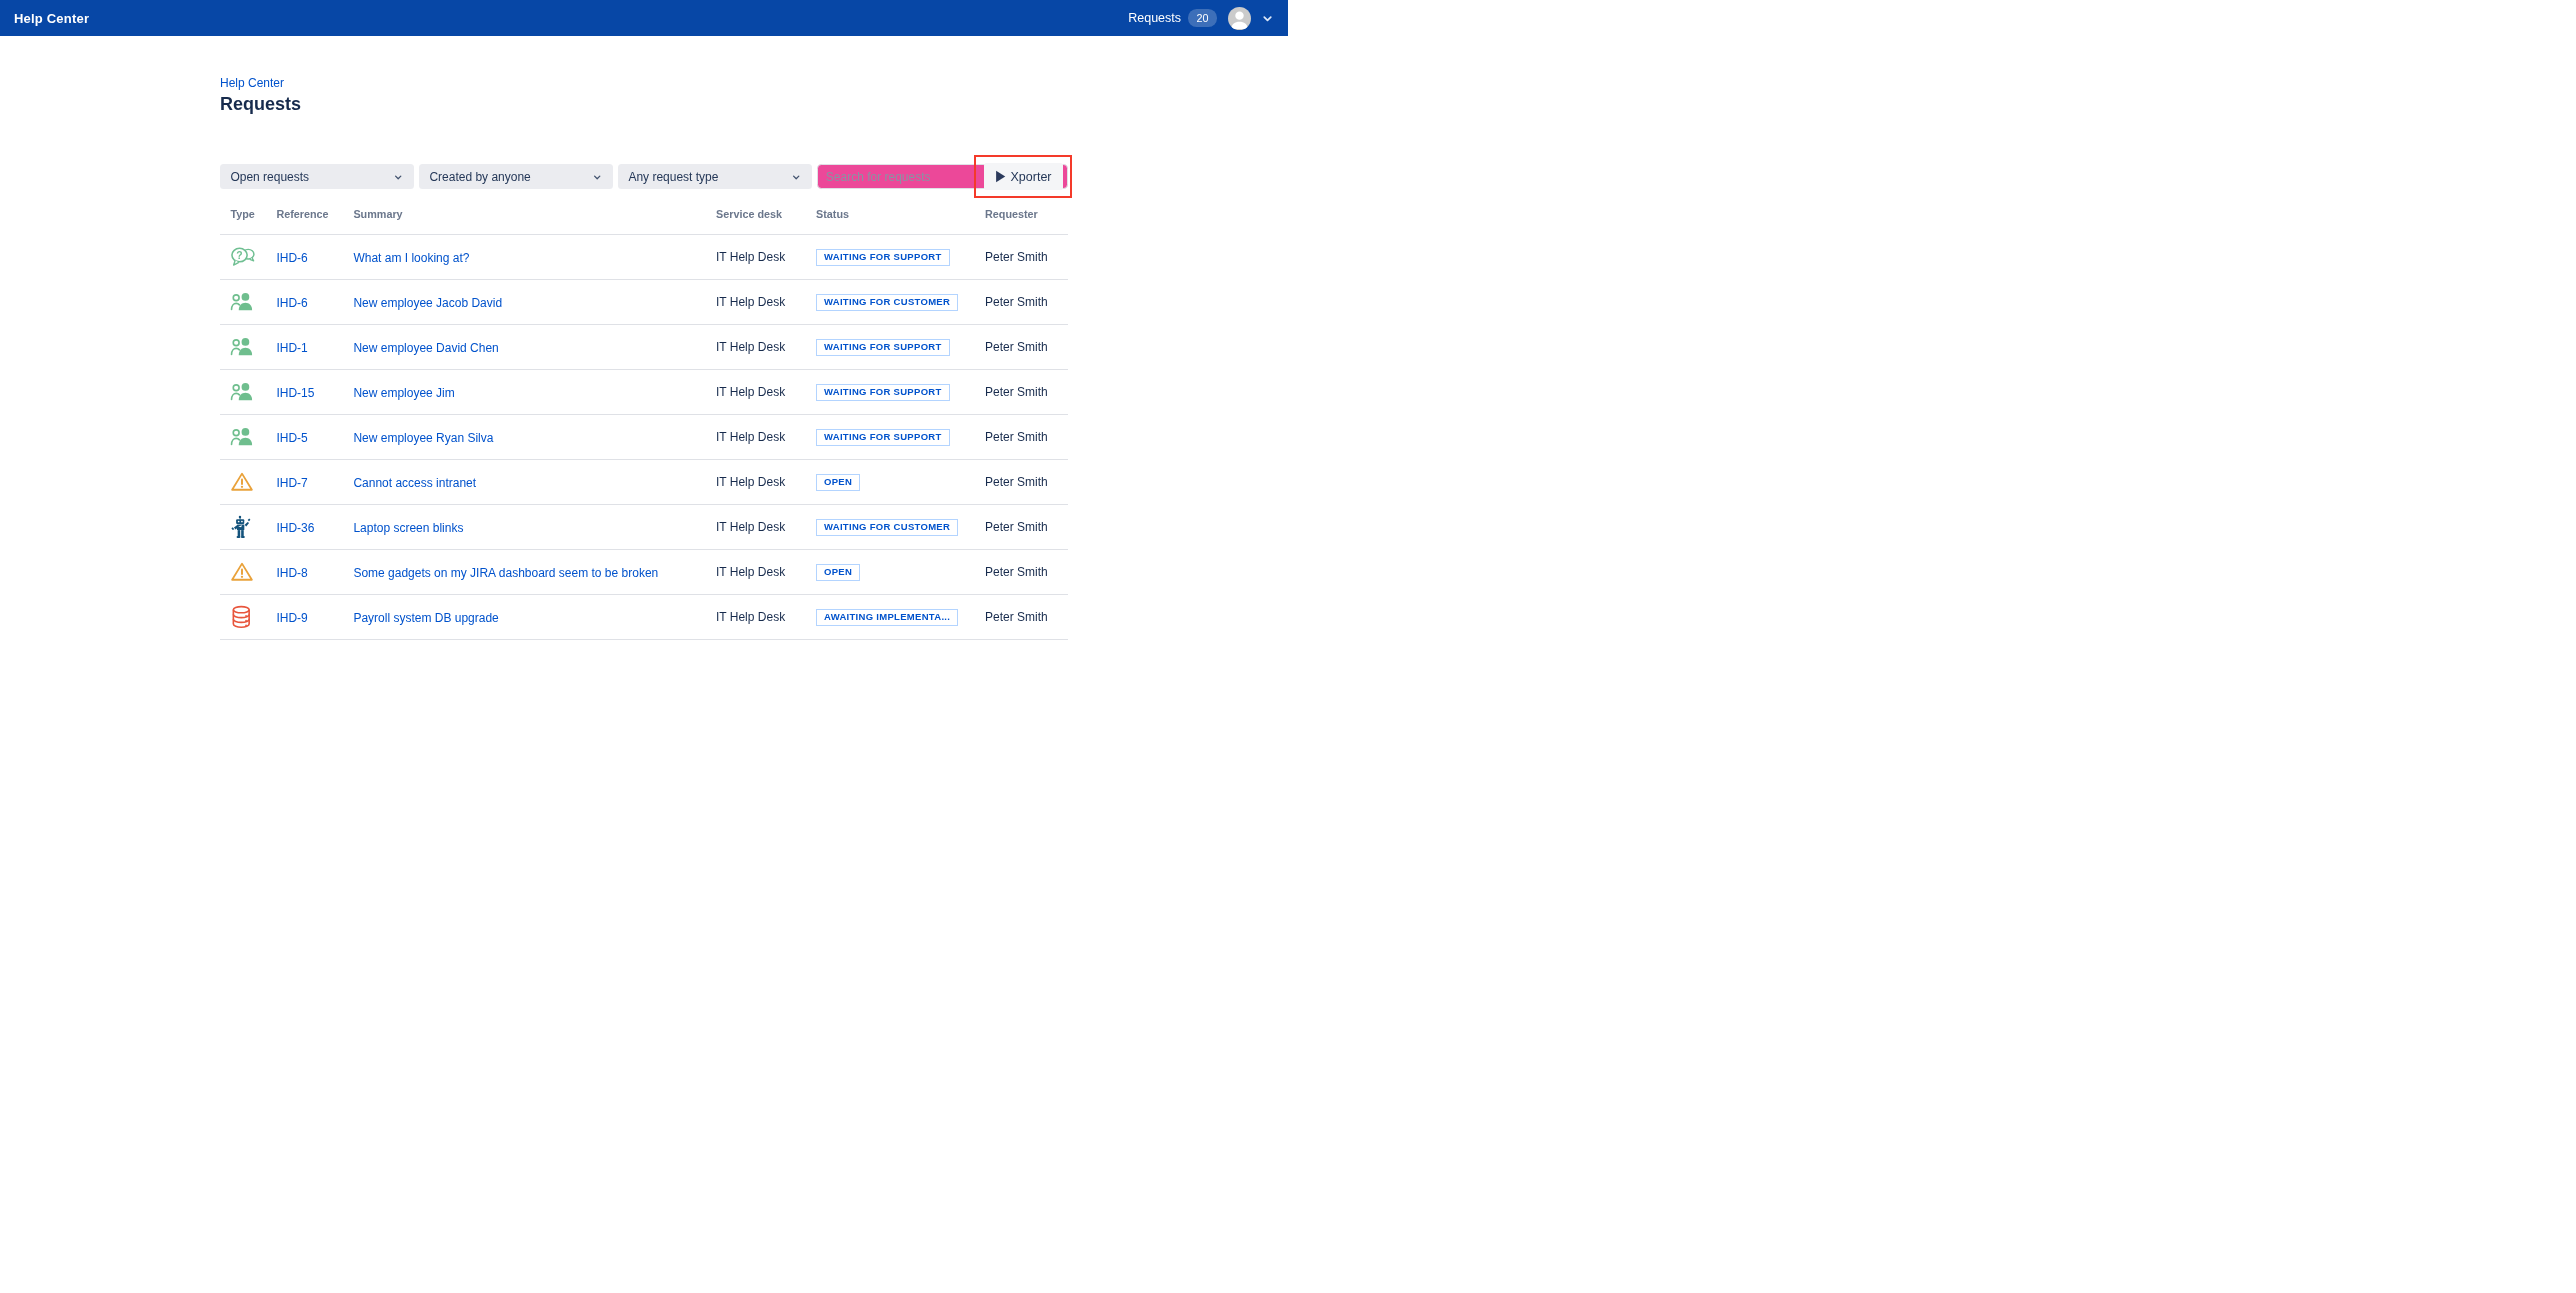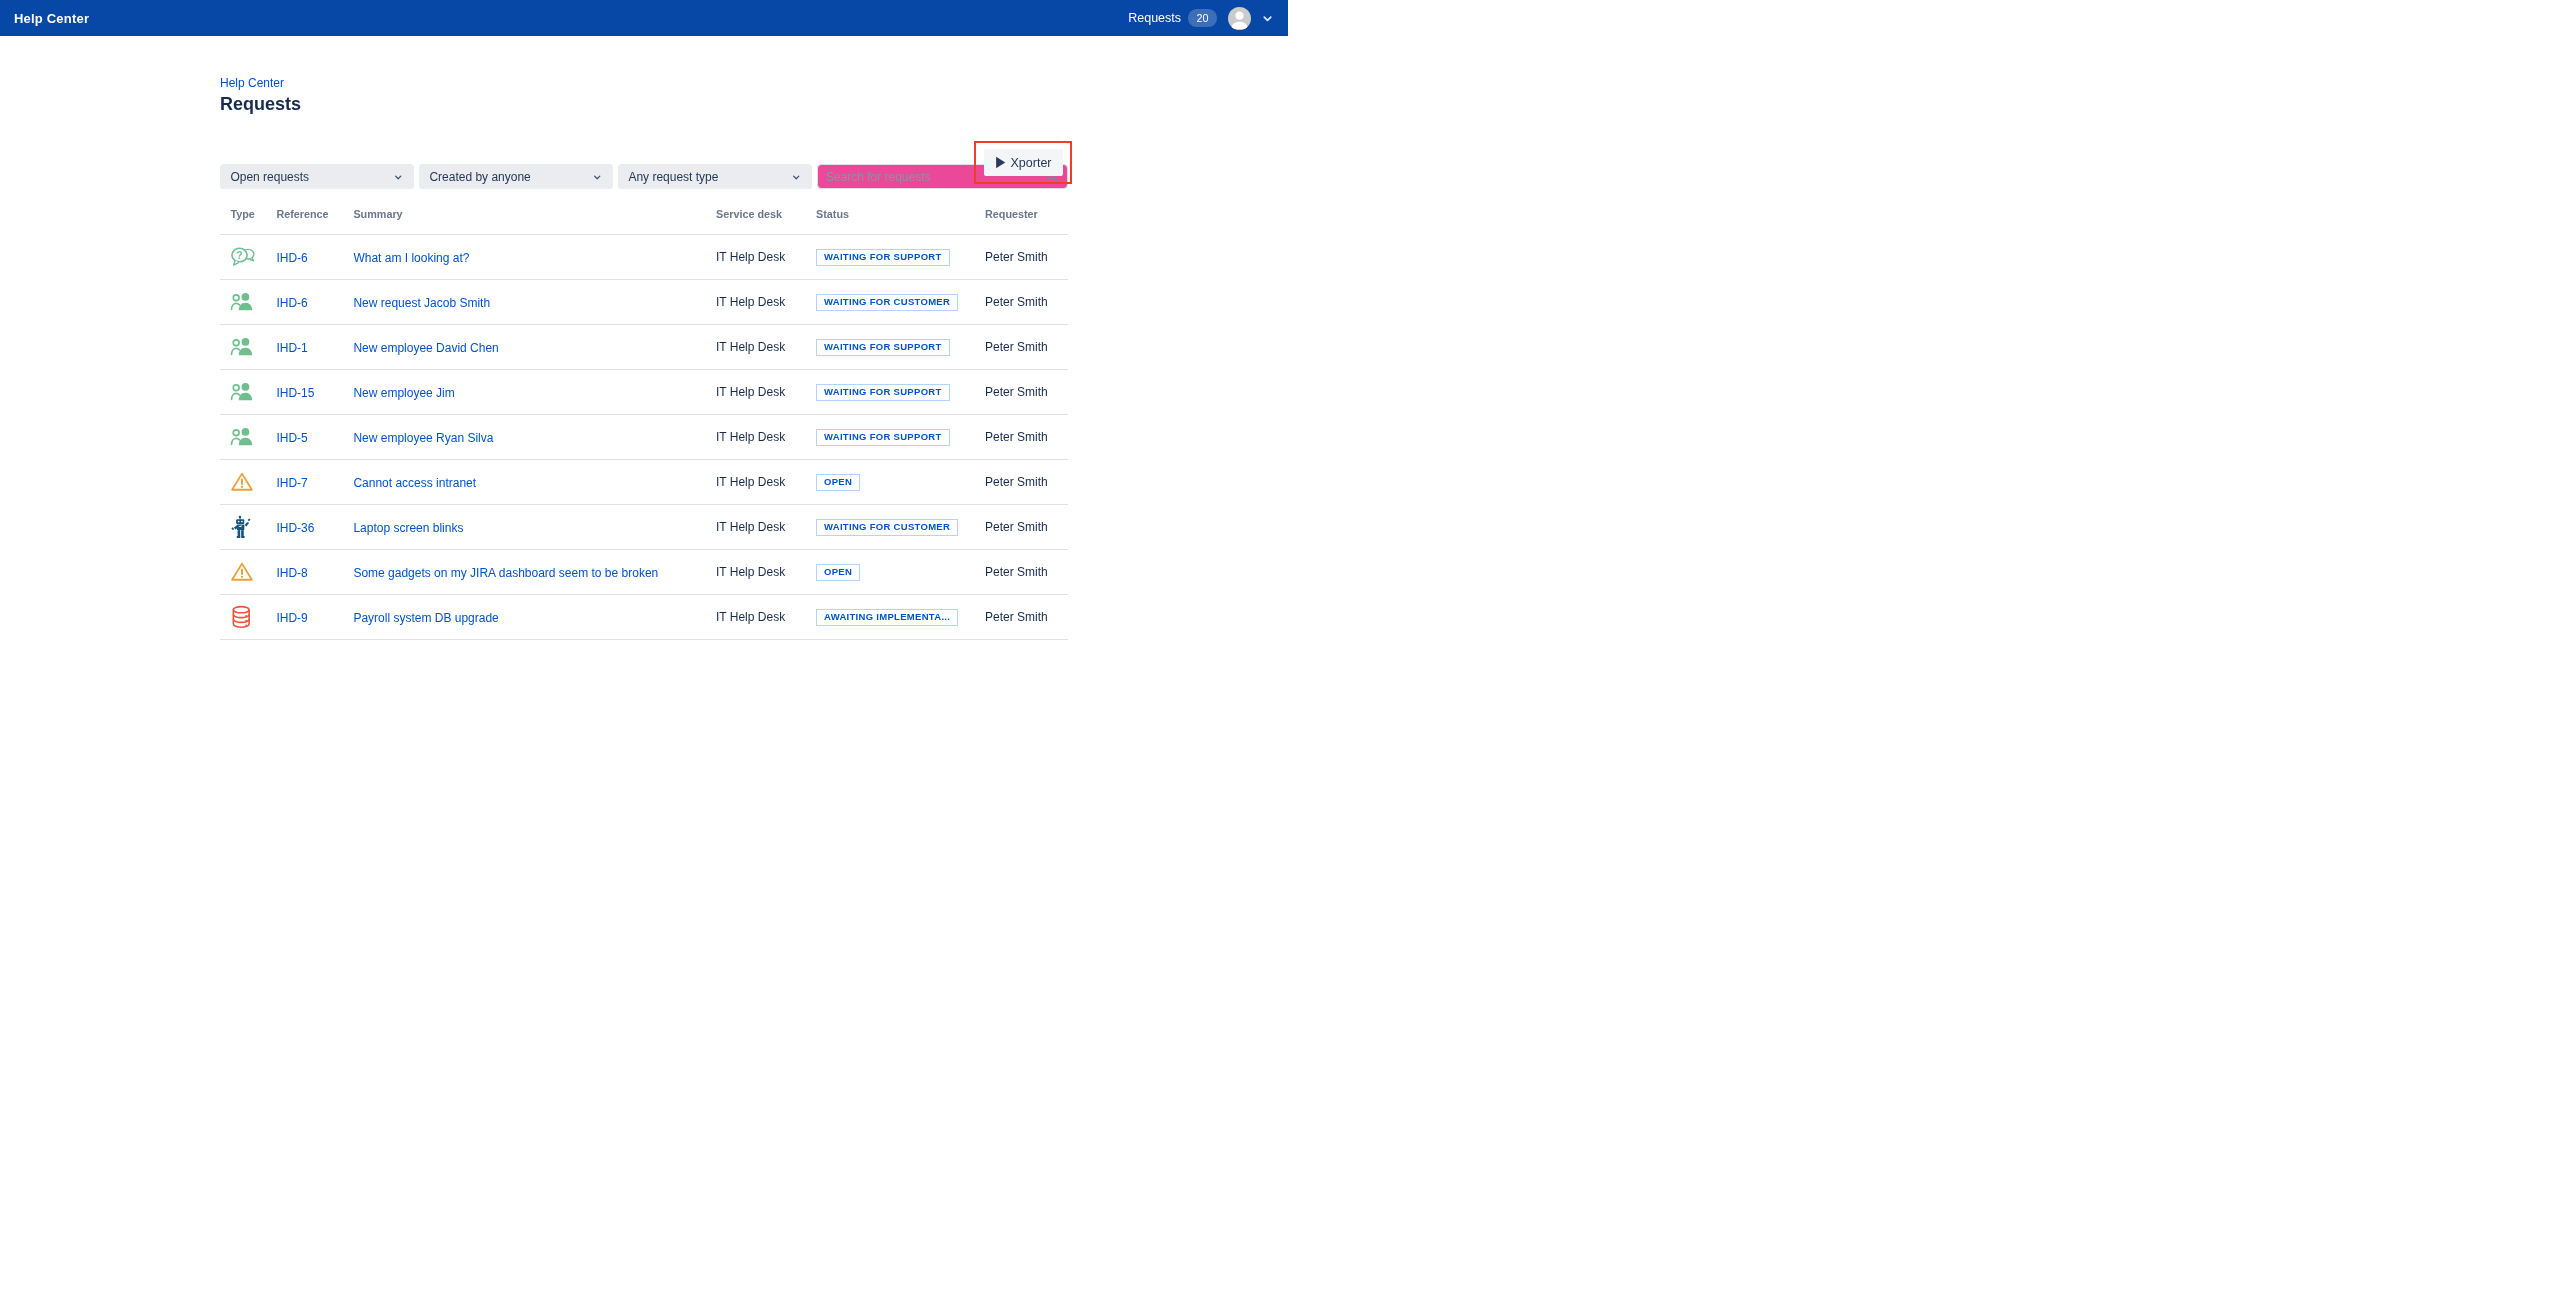--- a/index.html
+++ b/index.html
@@ -17,21 +17,21 @@
   .avatar { width:23px; height:23px; border-radius:50%; background:#CBCBCB; overflow:hidden;
     display:flex; align-items:flex-end; justify-content:center; cursor:pointer; }
   .chevron-top { display:flex; align-items:center; cursor:pointer; }
 
   
   .container { position:relative; width:848px; margin-left:220px; }
   .breadcrumb { margin-top:40px; font-size:12px; color:#0052CC; cursor:pointer; width:max-content; }
   .page-title { margin-top:4.3px; font-size:18px; font-weight:600; color:#172B4D; }
 
   
-  .xporter-box { position:absolute; top:65px; right:-4.3px; border:2.6px solid #F43A2A;
+  .xporter-box { position:absolute; top:79px; right:-4.3px; border:2.6px solid #F43A2A;
     width:98px; height:43px; display:flex; align-items:center; justify-content:center; }
   .xporter-btn { background:#F4F5F7; border:none; border-radius:2.6px; height:27px; padding:0 11.2px;
     display:flex; align-items:center; gap:4.3px; font-size:12.5px; color:#253858; cursor:pointer;
     font-family:inherit; }
 
   
   .filters { margin-top:49px; display:flex; gap:5px; }
   .dropdown { width:194px; height:25px; background:#EBECF0; border-radius:3.5px; border:none;
     display:flex; align-items:center; justify-content:space-between; padding:0 10.4px;
     font-size:12px; color:#253858; cursor:pointer; }
@@ -151,21 +151,21 @@
   <div class="trow rrow">
     <div class="type-icon">
             <svg width="24" height="21.6" viewBox="0 0 28 25">
       <circle cx="7.2" cy="7.8" r="3.4" fill="none" stroke="#6FBE8E" stroke-width="1.9"></circle>
       <path d="M1.8 21.5 c0-4.6 2.6-7.2 5.4-7.2 1.6 0 2.8.6 3.8 1.8" fill="none" stroke="#6FBE8E" stroke-width="1.9" stroke-linecap="round"></path>
       <circle cx="18" cy="6.8" r="4.5" fill="#6FBE8E"></circle>
       <path d="M10.2 22.5 c0-5.6 3.4-8.8 7.8-8.8 s7.8 3.2 7.8 8.8 Z" fill="#6FBE8E"></path>
     </svg>
           </div>
     <div><span class="cell-link">IHD-6</span></div>
-    <div><span class="cell-link">New request Jacob Smith</span></div>
+    <div><span class="cell-link">New employee Jacob David</span></div>
     <div class="cell-text">IT Help Desk</div>
     <div><span class="lozenge">WAITING FOR CUSTOMER</span></div>
     <div class="cell-text">Peter Smith</div>
   </div>
 
   <div class="trow rrow">
     <div class="type-icon">
             <svg width="24" height="21.6" viewBox="0 0 28 25">
       <circle cx="7.2" cy="7.8" r="3.4" fill="none" stroke="#6FBE8E" stroke-width="1.9"></circle>
       <path d="M1.8 21.5 c0-4.6 2.6-7.2 5.4-7.2 1.6 0 2.8.6 3.8 1.8" fill="none" stroke="#6FBE8E" stroke-width="1.9" stroke-linecap="round"></path>

